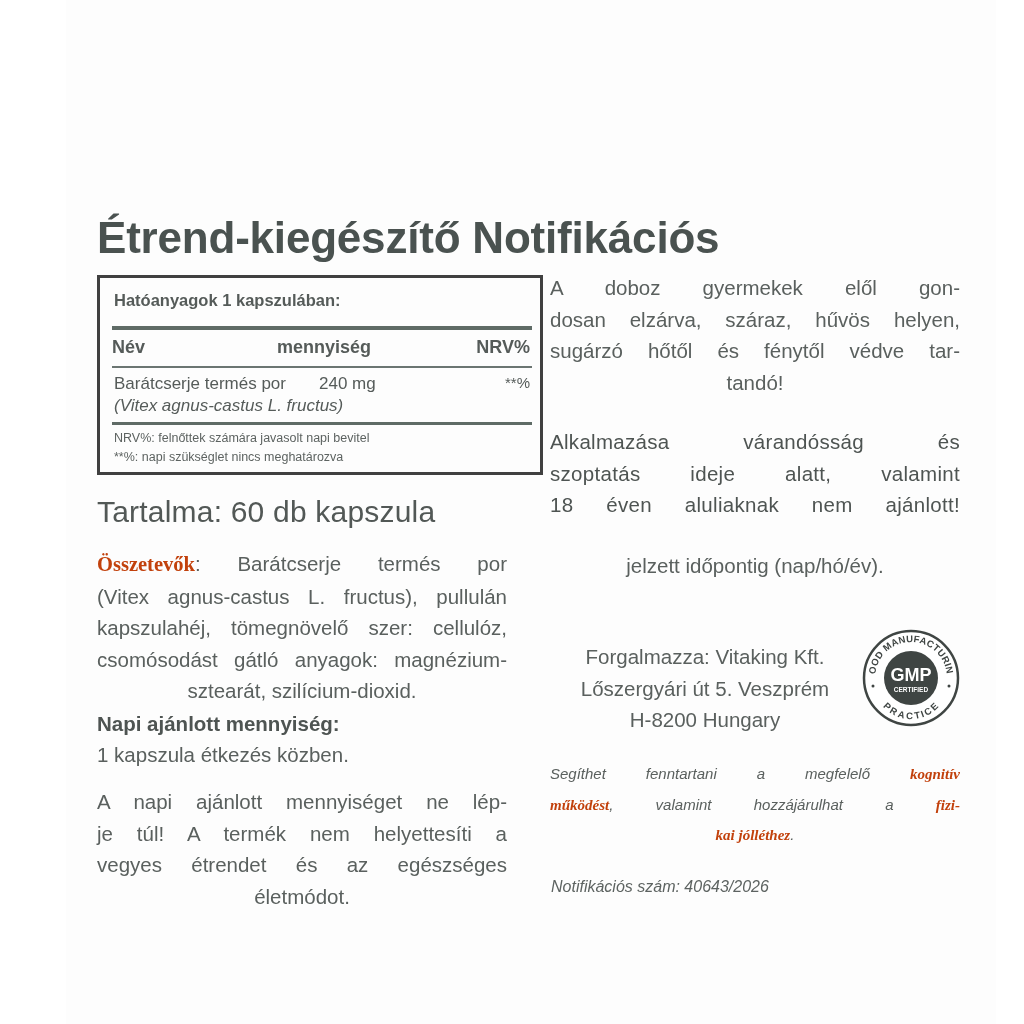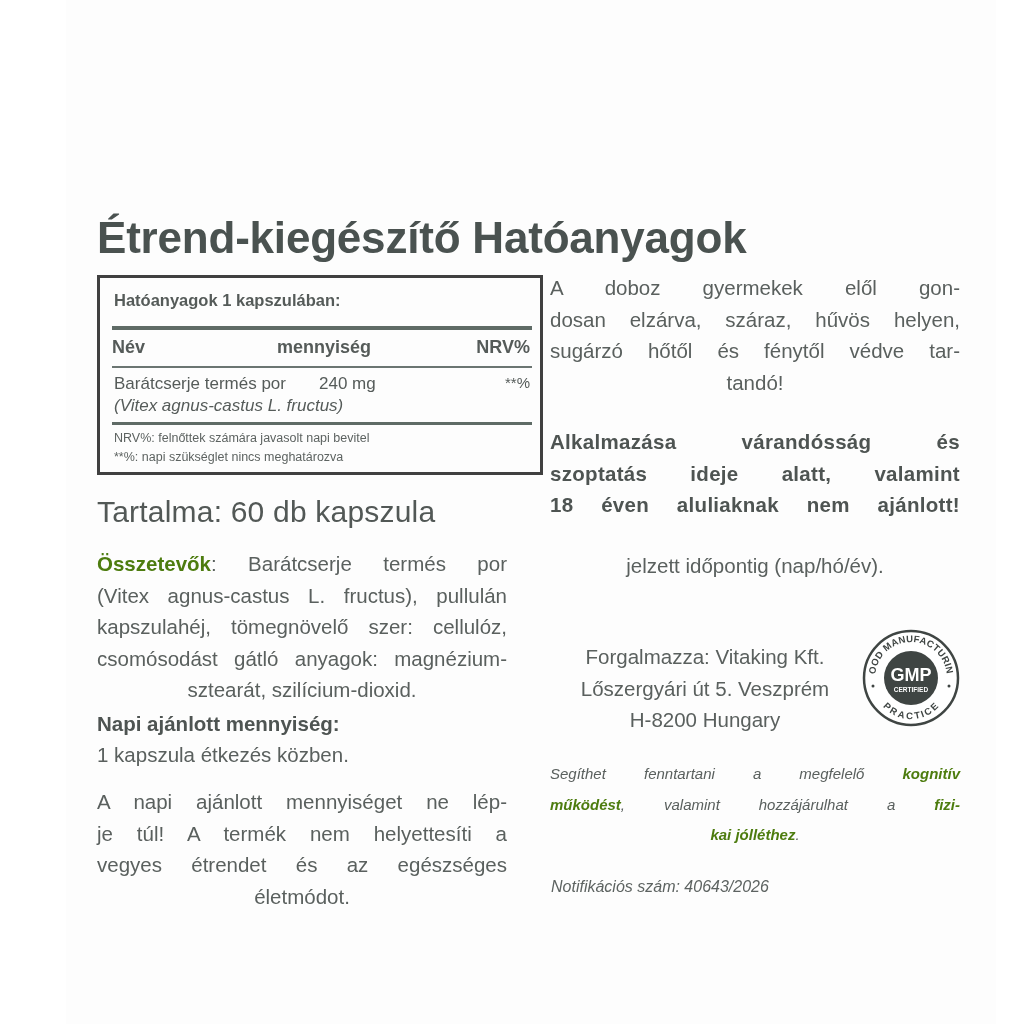--- a/index.html
+++ b/index.html
@@ -142,38 +142,38 @@
     }
     .para {
       position: absolute;
       font-size: 20.5px;
       line-height: 31.5px;
       color: #5a605e;
       text-align: justify;
     }
     .left-para { left: 97px; width: 410px; }
     .right-para { left: 550px; width: 410px; }
-    .para b { color: #4d7c0f; }
+    .para b { color: #c2410c; font-family: Liberation Serif, serif; }
     .just-line {
       display: block;
       text-align: justify;
       text-align-last: justify;
       white-space: nowrap;
     }
     .last-line {
       display: block;
       text-align: center;
       white-space: nowrap;
     }
     .ingr { top: 548px; }
     .dose-head { top: 708px; font-weight: bold; color: #4e5452; }
     .dose-text { top: 739px; }
     .warning { top: 786px; }
     .storage { top: 272px; }
-    .pregnancy { top: 426px; font-weight: bold; color: #4e5452; letter-spacing: 0.3px; }
+    .pregnancy { top: 426px; font-weight: normal; color: #4e5452; letter-spacing: 0.3px; }
     .quality { top: 550px; }
     .distributor { top: 641px; width: 310px; }
     .claim { top: 759px; font-style: italic; font-size: 15px; line-height: 30.5px; }
     .notif {
       position: absolute;
       left: 551px;
       top: 878px;
       font-size: 16px;
       font-style: italic;
       color: #5d6361;
@@ -185,21 +185,21 @@
       top: 628px;
       width: 100px;
       height: 100px;
     }
   </style>
 </head>
 <body>
 
 <div class="page-bg"></div>
 
-<h1 class="title" style="margin:0;">Étrend-kiegészítő Hatóanyagok</h1>
+<h1 class="title" style="margin:0;">Étrend-kiegészítő Notifikációs</h1>
 
 <div class="ingredients-box">
   <div class="box-heading">Hatóanyagok 1 kapszulában:</div>
   <div class="rule-thick"></div>
   <div class="col-header col-name">Név</div>
   <div class="col-header col-qty">mennyiség</div>
   <div class="col-header col-nrv">NRV%</div>
   <div class="rule-thin"></div>
   <div class="row-name">Barátcserje termés por</div>
   <div class="row-qty">240 mg</div>

